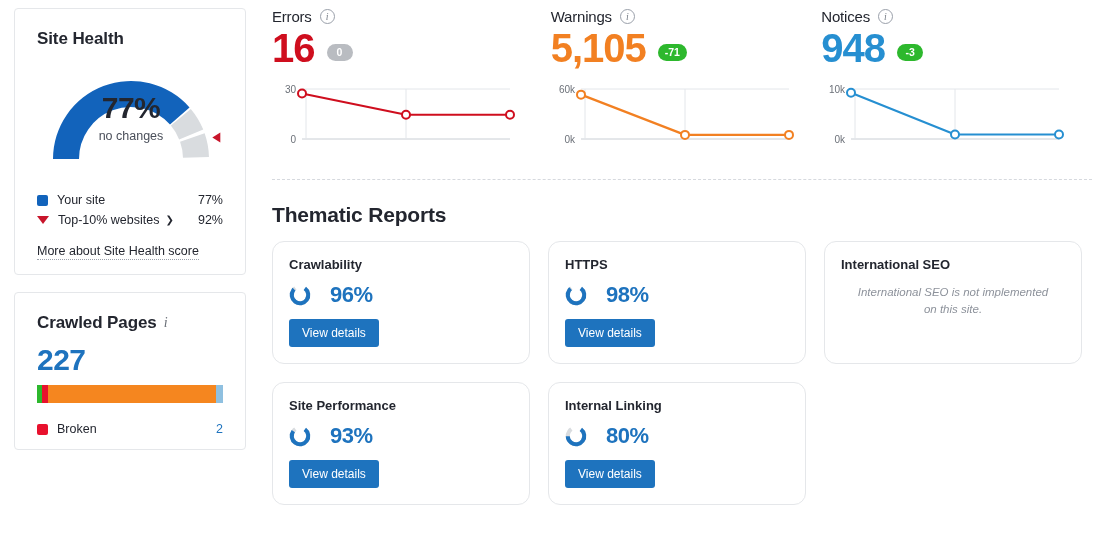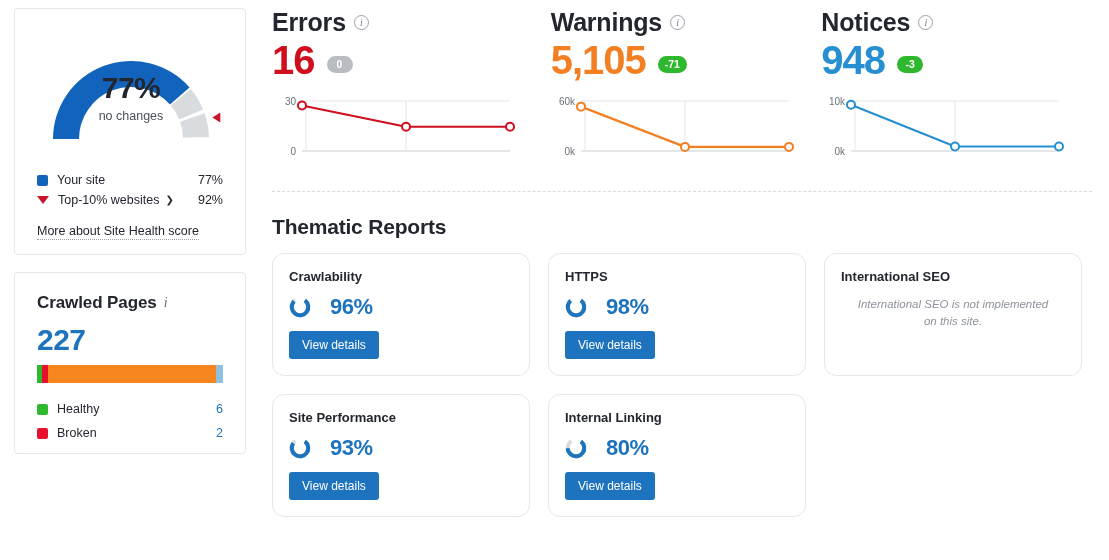--- a/index.html
+++ b/index.html
@@ -98,21 +98,21 @@
   }
   .cp-val { margin-left: auto; color: #1e73be; font-size: 12.5px; }
 
   
   .main { position: absolute; left: 272px; top: 8px; width: 820px; }
   .metrics { display: flex; }
   .metric { width: 277px; }
   .metric:nth-child(2) { margin-left: 8px; }
   .metric-head { display: flex; align-items: center; }
   .metric-name {
-    font-size: 25px; color: #23262f; font-weight: 700;
+    font-size: 15px; color: #23262f; font-weight: 400;
     letter-spacing: -0.2px;
   }
   .icon-info-circle {
     width: 15px; height: 15px; border-radius: 50%;
     border: 1.3px solid #9aa0aa; margin-left: 8px;
     display: inline-flex; align-items: center; justify-content: center;
     font-family: "Liberation Serif", serif; font-style: italic;
     font-size: 10px; color: #7a8089; line-height: 1;
     flex: 0 0 auto;
   }
@@ -175,20 +175,21 @@
   }
 </style>
 </head>
 <body>
 
 <div class="page">
 
   <div class="left-col">
 
     <div class="card site-health-card">
+      <div class="card-title">Site Health</div>
 
       <div class="gauge-wrap">
         <svg width="188" height="112" viewBox="0 0 188 112">
           <g id="gauge-arcs">
               <path d="M16 99.99999999999999 A78 78 0 0 1 152.50866343117585 48.417674504755155 L133.0057756207839 65.6117830031701 A52 52 0 0 0 42 100 Z" fill="#1263bb"></path>
               <path d="M153.78645453112927 49.904293052226414 A78 78 0 0 1 166.2487285794872 70.60406118785131 L142.16581905299148 80.40270745856755 A52 52 0 0 0 133.8576363540862 66.6028620348176 Z" fill="#d9dcdf"></path>
               <path d="M167.6344542030019 74.27127764100948 A78 78 0 0 1 171.9753667640974 98.03985255541966 L145.9835778427316 98.69323503694645 A52 52 0 0 0 143.0896361353346 82.84751842733965 Z" fill="#d9dcdf"></path>
             </g>
           <g id="gauge-marker">
               <polygon points="183.2981518570623,73.61266970382249 183.2981518570623,83.61266970382249 175.2981518570623,78.61266970382249" fill="#c8152b"></polygon>
@@ -224,25 +225,20 @@
       </div>
       <div class="crawled-number">227</div>
       <div class="stack-bar" id="stack-bar">
           <div class="stack-seg" style="width: 2.6%; background: rgb(45, 184, 45);"></div>
           <div class="stack-seg" style="width: 3.5%; background: rgb(232, 17, 45);"></div>
           <div class="stack-seg" style="width: 89.9%; background: rgb(245, 134, 31);"></div>
           <div class="stack-seg" style="width: 4%; background: rgb(143, 192, 224);"></div>
         </div>
       <div id="cp-rows">
           <div class="cp-row">
-            <span class="swatch" style="background:#2db82d"></span>
-            <span>Healthy</span>
-            <span class="cp-val">6</span>
-          </div>
-          <div class="cp-row">
             <span class="swatch" style="background:#e8112d"></span>
             <span>Broken</span>
             <span class="cp-val">2</span>
           </div>
         </div>
     </div>
   </div>
 
   <div class="main">
 

